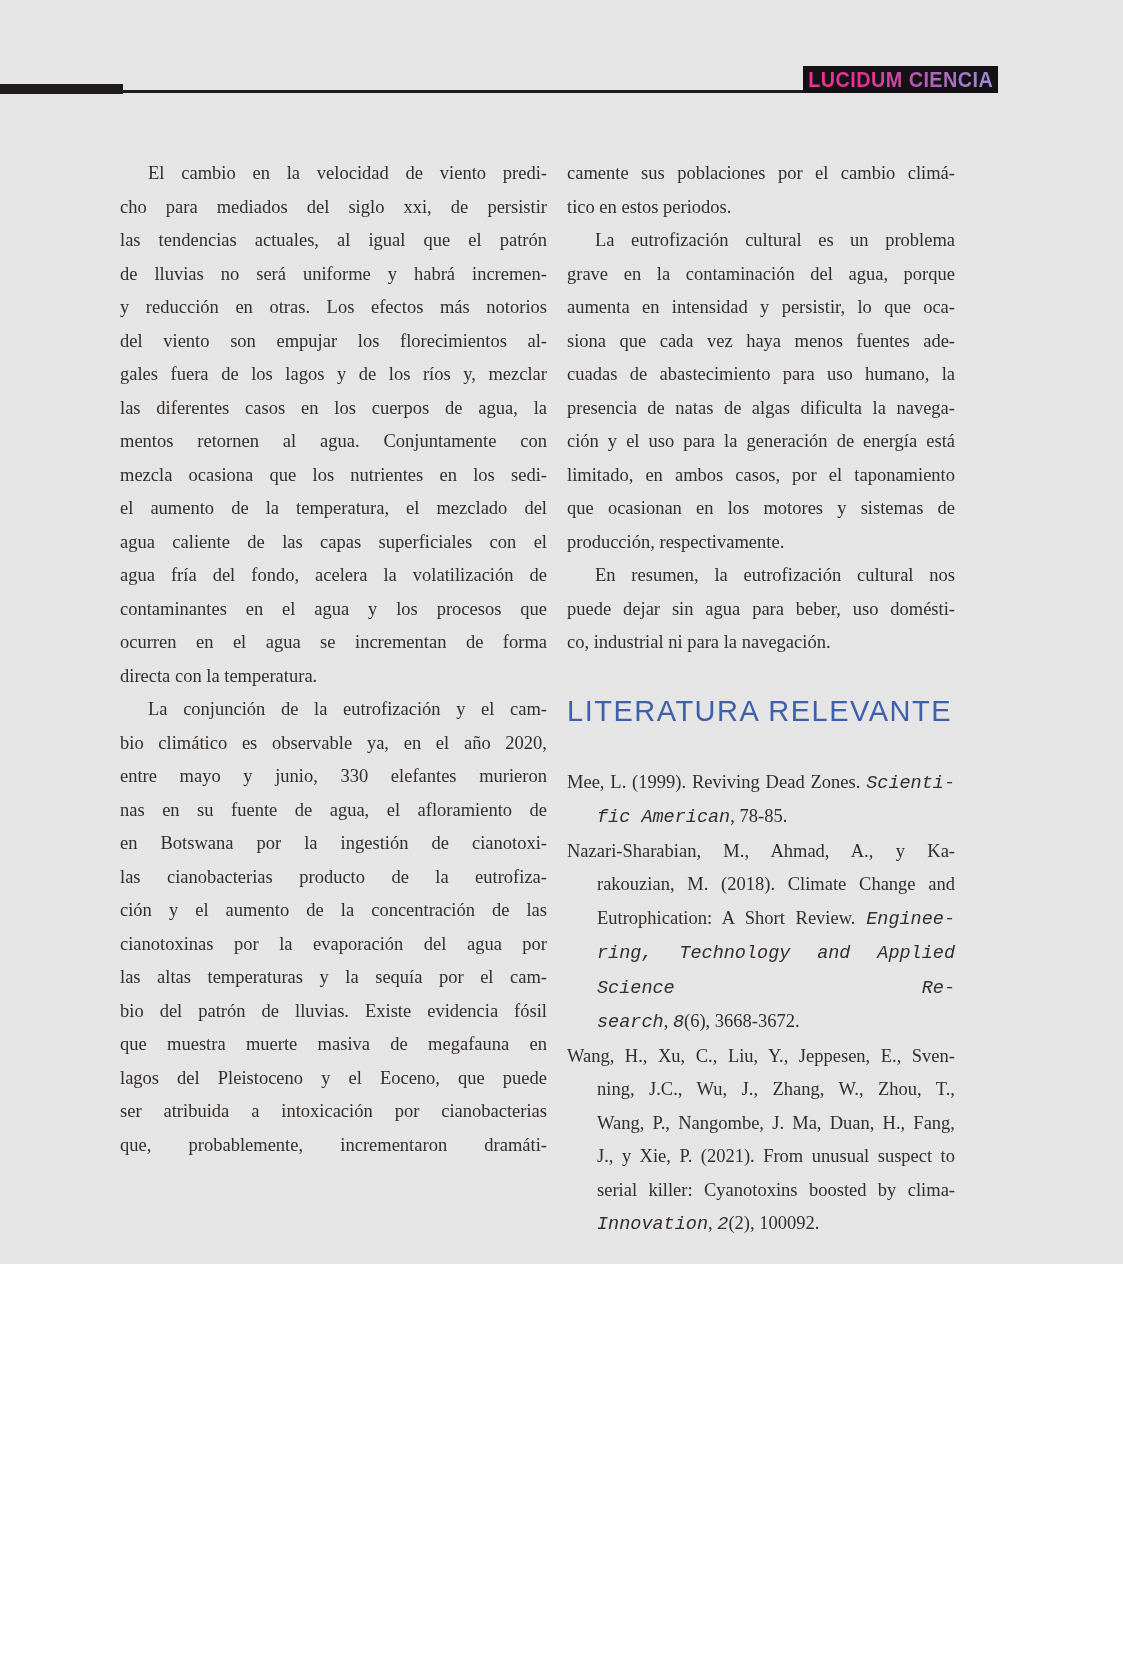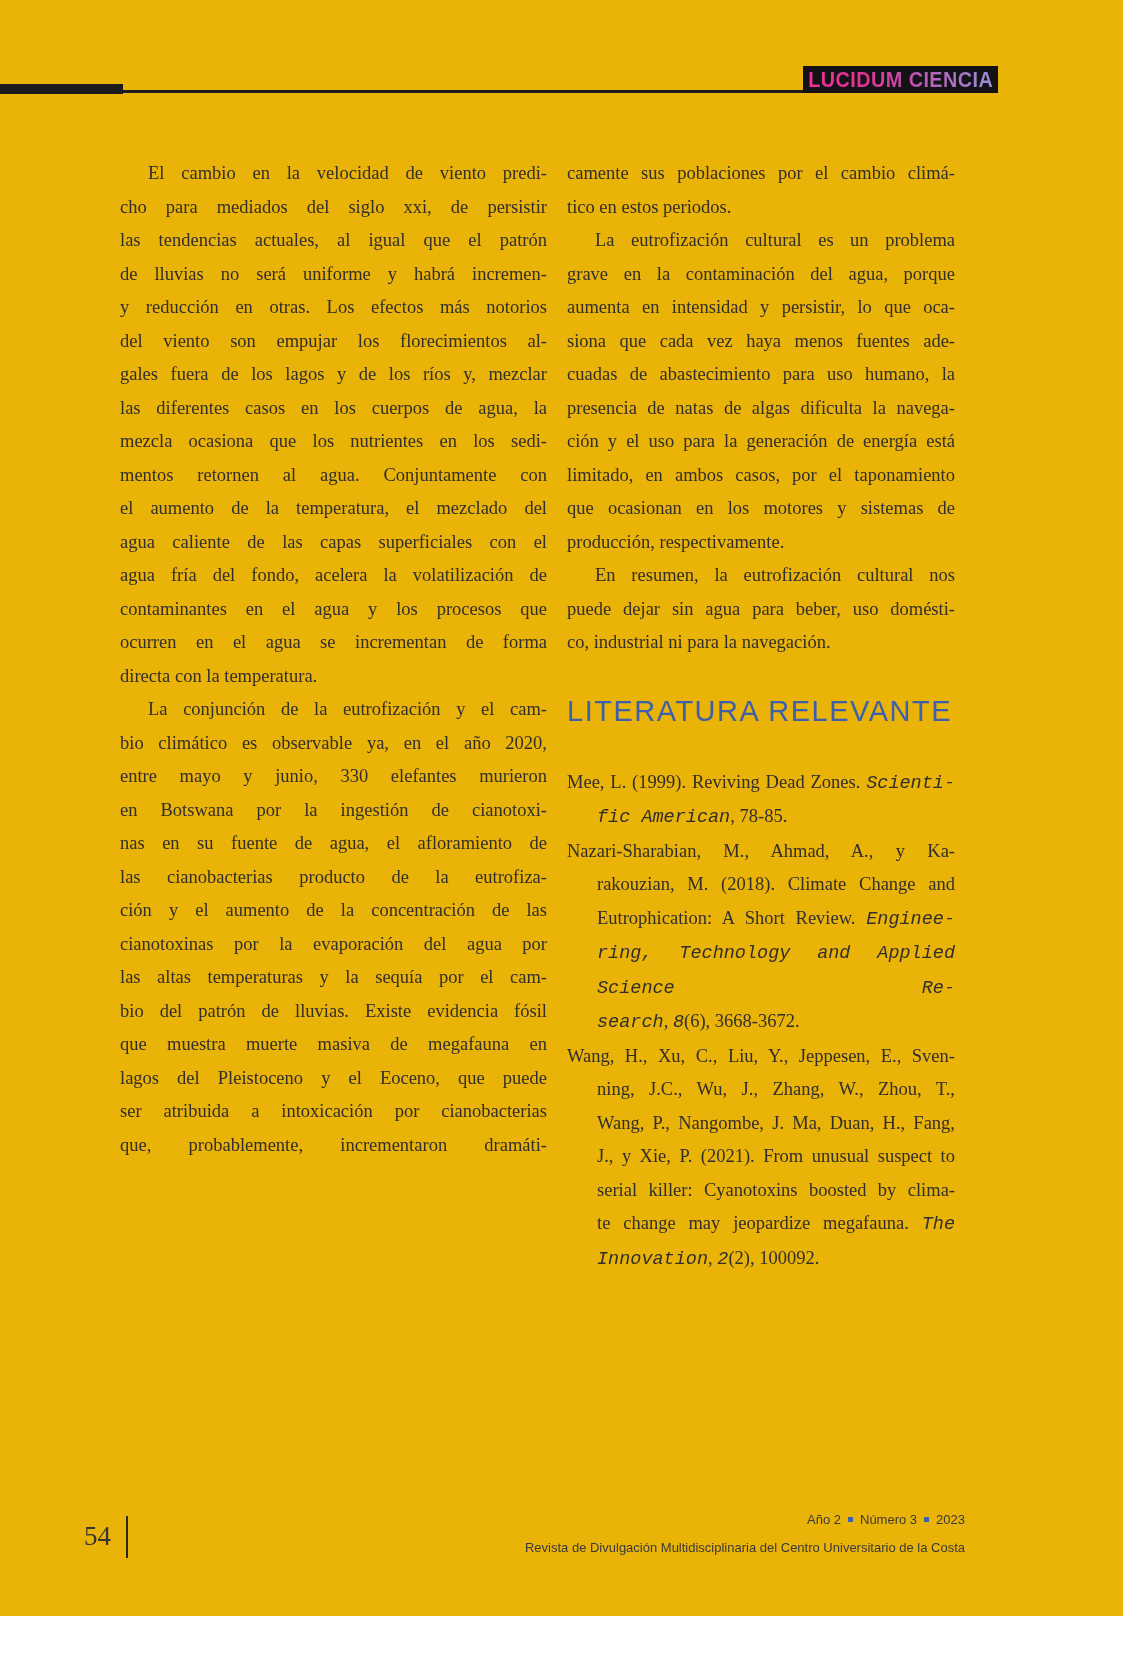--- a/index.html
+++ b/index.html
@@ -1,18 +1,18 @@
 <!DOCTYPE html>
 <html><head>
 <meta charset="utf-8">
 <style>
   html,body { margin:0; padding:0; background:#ffffff; }
   .page {
-    position:relative; width:1123px; height:1616px; margin:0 auto;
-    background:#eab308; overflow:hidden;
+    position:relative; width:1123px; height:1264px; margin:0 auto;
+    background:#e5e5e5; overflow:hidden;
     font-family:"Liberation Serif", serif; color:#322e2c;
   }
 
   
   .bar-thick { position:absolute; left:0; top:84px; width:123px; height:10px; background:#1d1b1c; }
   .rule-thin { position:absolute; left:0; top:90px; width:998px; height:3px; background:#1d1b1c; }
   .logo-box {
     position:absolute; left:803px; top:66px; width:195px; height:27px;
     background:#141214; display:flex; align-items:center; justify-content:center;
   }
@@ -65,35 +65,35 @@
     <section class="col col1">
         <div class="para">
           <div class="tline firstline">El cambio en la velocidad de viento predi-</div>
           <div class="tline">cho para mediados del siglo xxi, de persistir</div>
           <div class="tline">las tendencias actuales, al igual que el patrón</div>
           <div class="tline">de lluvias no será uniforme y habrá incremen-</div>
           <div class="tline">y reducción en otras. Los efectos más notorios</div>
           <div class="tline">del viento son empujar los florecimientos al-</div>
           <div class="tline">gales fuera de los lagos y de los ríos y, mezclar</div>
           <div class="tline">las diferentes casos en los cuerpos de agua, la</div>
+          <div class="tline">mentos retornen al agua. Conjuntamente con</div>
           <div class="tline">mezcla ocasiona que los nutrientes en los sedi-</div>
-          <div class="tline">mentos retornen al agua. Conjuntamente con</div>
           <div class="tline">el aumento de la temperatura, el mezclado del</div>
           <div class="tline">agua caliente de las capas superficiales con el</div>
           <div class="tline">agua fría del fondo, acelera la volatilización de</div>
           <div class="tline">contaminantes en el agua y los procesos que</div>
           <div class="tline">ocurren en el agua se incrementan de forma</div>
           <div class="tline lastline">directa con la temperatura.</div>
         </div>
         <div class="para">
           <div class="tline firstline">La conjunción de la eutrofización y el cam-</div>
           <div class="tline">bio climático es observable ya, en el año 2020,</div>
           <div class="tline">entre mayo y junio, 330 elefantes murieron</div>
+          <div class="tline">nas en su fuente de agua, el afloramiento de</div>
           <div class="tline">en Botswana por la ingestión de cianotoxi-</div>
-          <div class="tline">nas en su fuente de agua, el afloramiento de</div>
           <div class="tline">las cianobacterias producto de la eutrofiza-</div>
           <div class="tline">ción y el aumento de la concentración de las</div>
           <div class="tline">cianotoxinas por la evaporación del agua por</div>
           <div class="tline">las altas temperaturas y la sequía por el cam-</div>
           <div class="tline">bio del patrón de lluvias. Existe evidencia fósil</div>
           <div class="tline">que muestra muerte masiva de megafauna en</div>
           <div class="tline">lagos del Pleistoceno y el Eoceno, que puede</div>
           <div class="tline">ser atribuida a intoxicación por cianobacterias</div>
           <div class="tline">que, probablemente, incrementaron dramáti-</div>
         </div>
@@ -134,21 +134,20 @@
             <div class="tline hang"><span>Eutrophication: A Short Review. </span><span class="it">Enginee-</span></div>
             <div class="tline hang"><span class="it">ring, Technology and Applied Science Re-</span></div>
             <div class="tline lastline hang"><span class="it">search</span><span>, </span><span class="it">8</span><span>(6), 3668-3672.</span></div>
           </div>
           <div class="ref">
             <div class="tline"><span>Wang, H., Xu, C., Liu, Y., Jeppesen, E., Sven-</span></div>
             <div class="tline hang"><span>ning, J.C., Wu, J., Zhang, W., Zhou, T.,</span></div>
             <div class="tline hang"><span>Wang, P., Nangombe, J. Ma, Duan, H., Fang,</span></div>
             <div class="tline hang"><span>J., y Xie, P. (2021). From unusual suspect to</span></div>
             <div class="tline hang"><span>serial killer: Cyanotoxins boosted by clima-</span></div>
-            <div class="tline hang"><span>te change may jeopardize megafauna. </span><span class="it">The</span></div>
             <div class="tline lastline hang"><span class="it">Innovation</span><span>, </span><span class="it">2</span><span>(2), 100092.</span></div>
           </div>
         </div>
     </section>
   </main>
 
   <div class="pageno">54</div>
   <div class="footer-vbar"></div>
   <div class="footer-right">
     <div>

